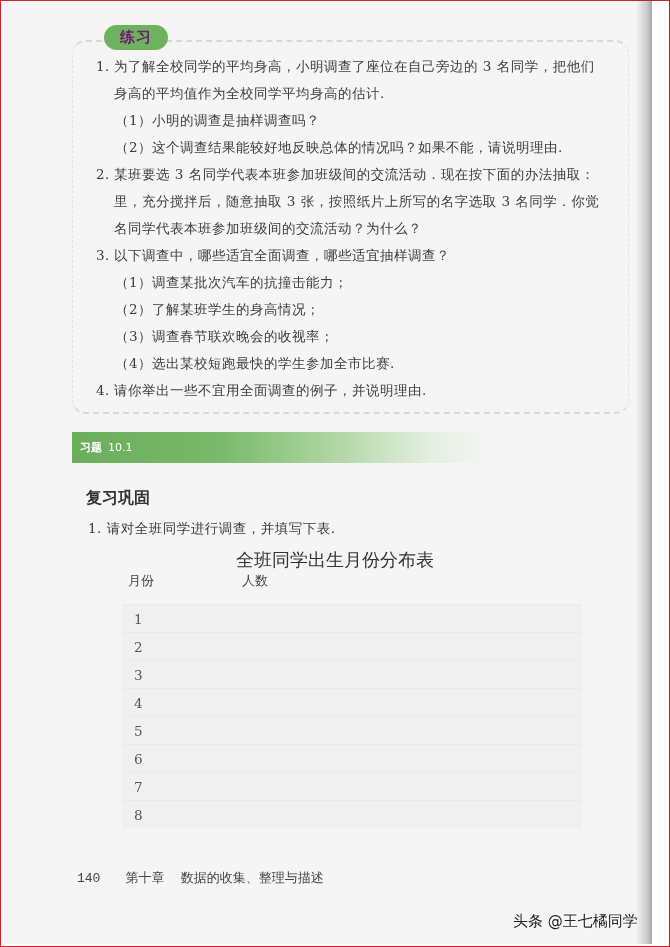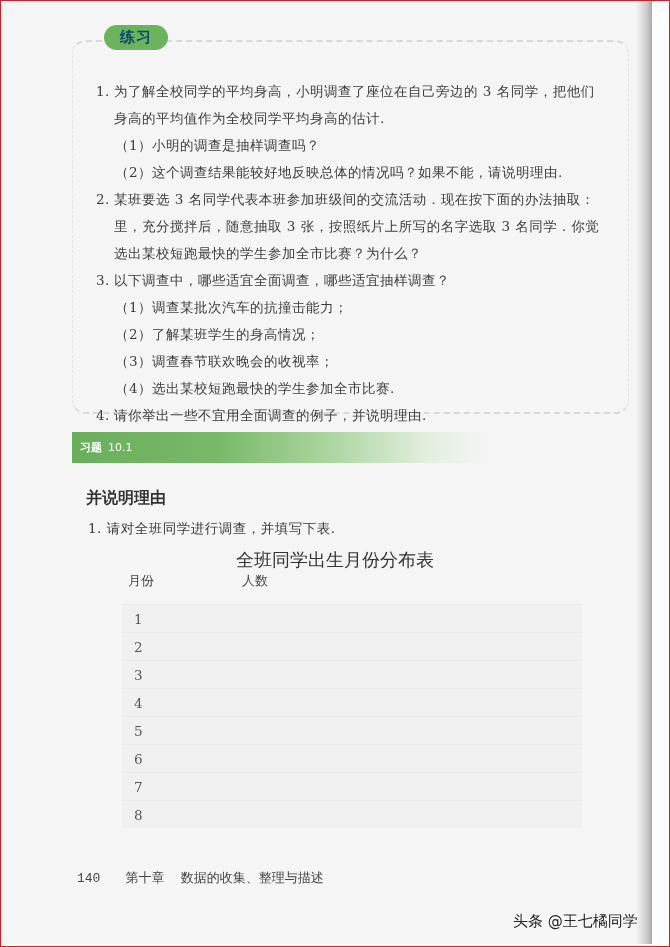--- a/index.html
+++ b/index.html
@@ -32,25 +32,25 @@
       position:absolute; left:72px; top:40px; width:555px; height:370px;
       border-top:2px dashed #d8d8d8;
       border-bottom:2px dashed #d8d8d8;
       border-left:1px dashed #e2e2e2;
       border-right:1px dashed #e2e2e2;
       border-radius:14px;
     }
     .practice-badge {
       position:absolute; left:104px; top:25px; width:64px; height:25px;
       background:#6db35e; border-radius:13px;
-      color:#0c4a6e; font-family:"DejaVu Sans","Liberation Sans",sans-serif;
+      color:#701a75; font-family:"DejaVu Sans","Liberation Sans",sans-serif;
       font-weight:bold; font-size:15px; line-height:25px; text-align:center;
       letter-spacing:1px;
     }
-    .q-list { position:absolute; left:96px; top:78px; width:540px; }
+    .q-list { position:absolute; left:96px; top:53px; width:540px; }
     .line {
       font-size:13.5px; line-height:27px; height:27px; white-space:nowrap;
       color:#3c3c3c; letter-spacing:0.5px;
     }
     .indent1 { padding-left:18px; }
     .indent-sub { padding-left:19px; }
     .qnum { display:inline-block; width:18px; }
 
     
     .ex-banner {
@@ -110,35 +110,35 @@
 
 <div class="q-list">
 
   <div class="line"><span class="qnum">1.</span><span>为了解全校同学的平均身高，小明调查了座位在自己旁边的 3 名同学，把他们</span></div>
   <div class="line indent1"><span>身高的平均值作为全校同学平均身高的估计.</span></div>
   <div class="line indent-sub">（1）小明的调查是抽样调查吗？</div>
   <div class="line indent-sub">（2）这个调查结果能较好地反映总体的情况吗？如果不能，请说明理由.</div>
 
   <div class="line"><span class="qnum">2.</span><span>某班要选 3 名同学代表本班参加班级间的交流活动．现在按下面的办法抽取：</span></div>
   <div class="line indent1">里，充分搅拌后，随意抽取 3 张，按照纸片上所写的名字选取 3 名同学．你觉</div>
-  <div class="line indent1">选出某校短跑最快的学生参加全市比赛？为什么？</div>
+  <div class="line indent1">名同学代表本班参加班级间的交流活动？为什么？</div>
 
   <div class="line"><span class="qnum">3.</span><span>以下调查中，哪些适宜全面调查，哪些适宜抽样调查？</span></div>
   <div class="line indent-sub">（1）调查某批次汽车的抗撞击能力；</div>
   <div class="line indent-sub">（2）了解某班学生的身高情况；</div>
   <div class="line indent-sub">（3）调查春节联欢晚会的收视率；</div>
   <div class="line indent-sub">（4）选出某校短跑最快的学生参加全市比赛.</div>
 
   <div class="line"><span class="qnum">4.</span><span>请你举出一些不宜用全面调查的例子，并说明理由.</span></div>
 </div>
 
 <div class="ex-banner"></div>
 <div class="ex-banner-text"><span>习题</span><span class="num">10.1</span></div>
 
-<div class="section-title">并说明理由</div>
+<div class="section-title">复习巩固</div>
 <div class="ex-q1">1. 请对全班同学进行调查，并填写下表.</div>
 <div class="table-title">全班同学出生月份分布表</div>
 
 <div class="tbl">
   <div class="tbl-head">
     <div class="c1">月份</div>
     <div class="c3">人数</div>
   </div>
   <div class="tbl-row">
       <div class="c1">1</div>

